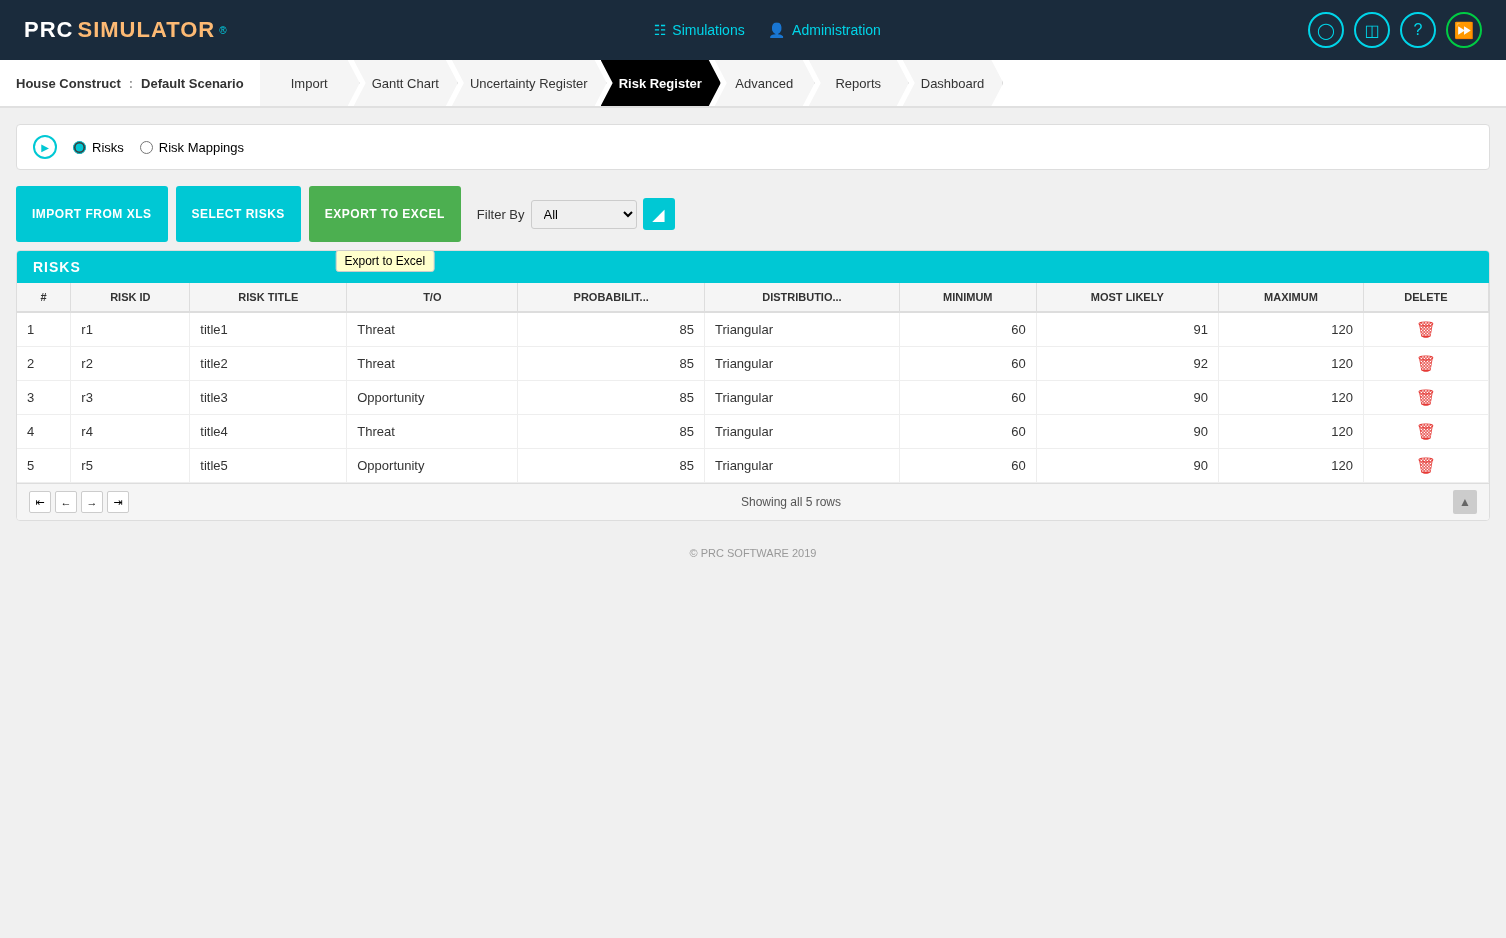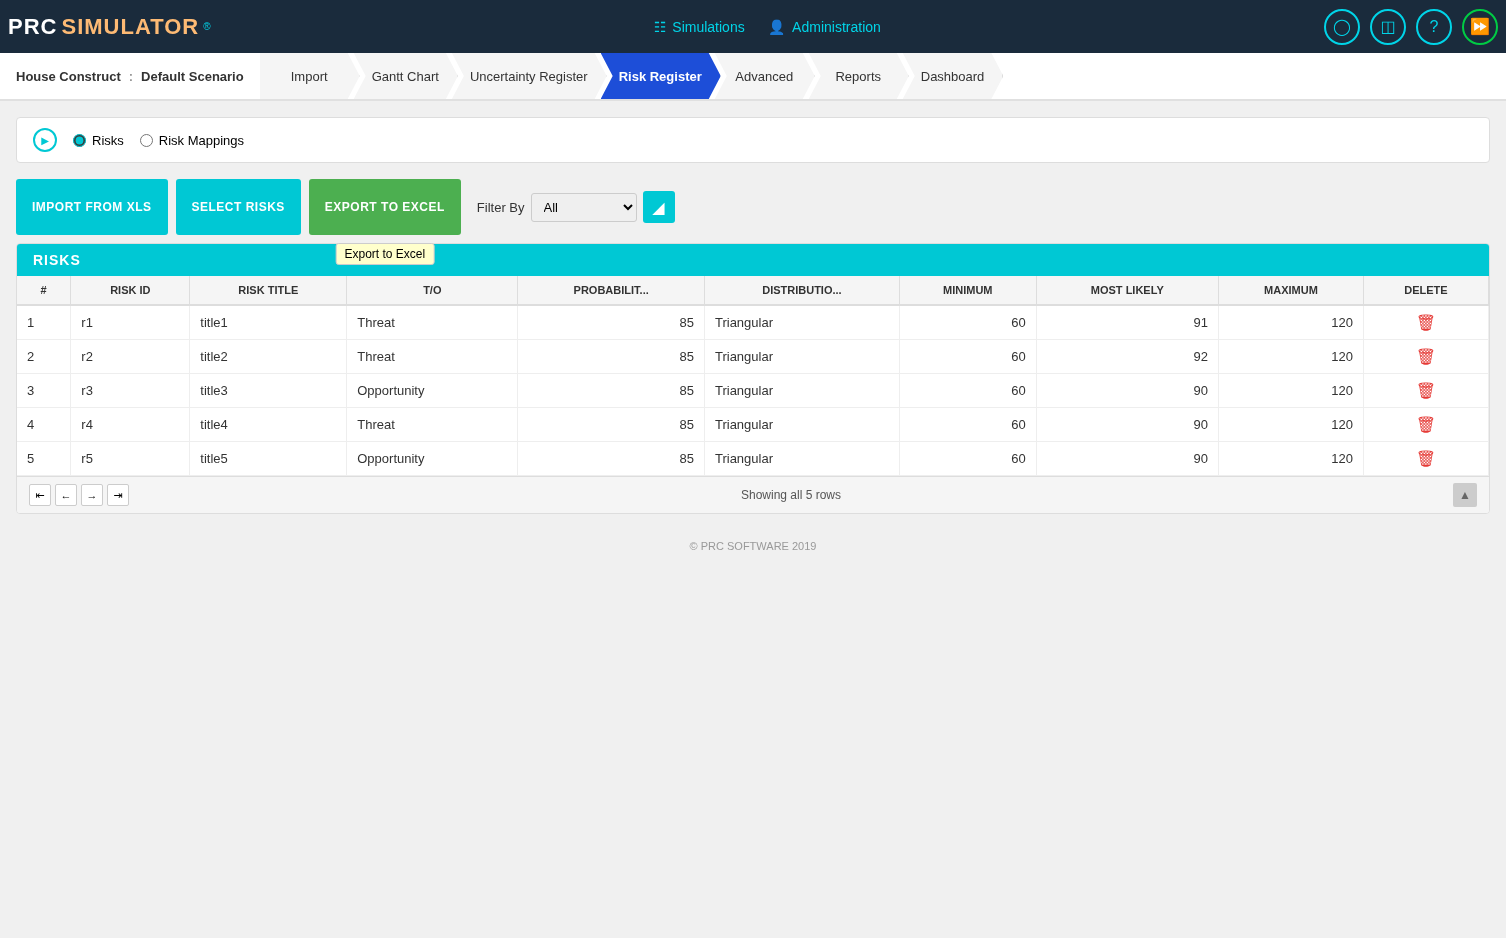--- a/index.html
+++ b/index.html
@@ -1,25 +1,25 @@
 <!DOCTYPE html>
 <html><head>
   <meta charset="utf-8">
   <style>
     * { box-sizing: border-box; margin: 0; padding: 0; }
     body { font-family: Arial, sans-serif; font-size: 13px; background: #f0f0f0; }
 
     
     .header {
       background: #1a2b3c;
-      height: 53px;
+      height: 60px;
       display: flex;
       align-items: center;
       justify-content: space-between;
-      padding: 0 8px;
+      padding: 0 24px;
     }
     .logo {
       display: flex;
       align-items: center;
       gap: 4px;
     }
     .logo-prc {
       color: #ffffff;
       font-size: 22px;
       font-weight: bold;
@@ -112,21 +112,21 @@
       clip-path: polygon(0 0, calc(100% - 12px) 0, 100% 50%, calc(100% - 12px) 100%, 0 100%, 12px 50%);
       margin-right: -6px;
       z-index: 1;
       min-width: 100px;
     }
     .tab:first-child {
       clip-path: polygon(0 0, calc(100% - 12px) 0, 100% 50%, calc(100% - 12px) 100%, 0 100%);
       margin-left: 0;
     }
     .tab.active {
-      background: #1d4ed8;
+      background: #000000;
       color: #fff;
       font-weight: bold;
       z-index: 5;
     }
 
     
     .main {
       padding: 16px;
     }
 

